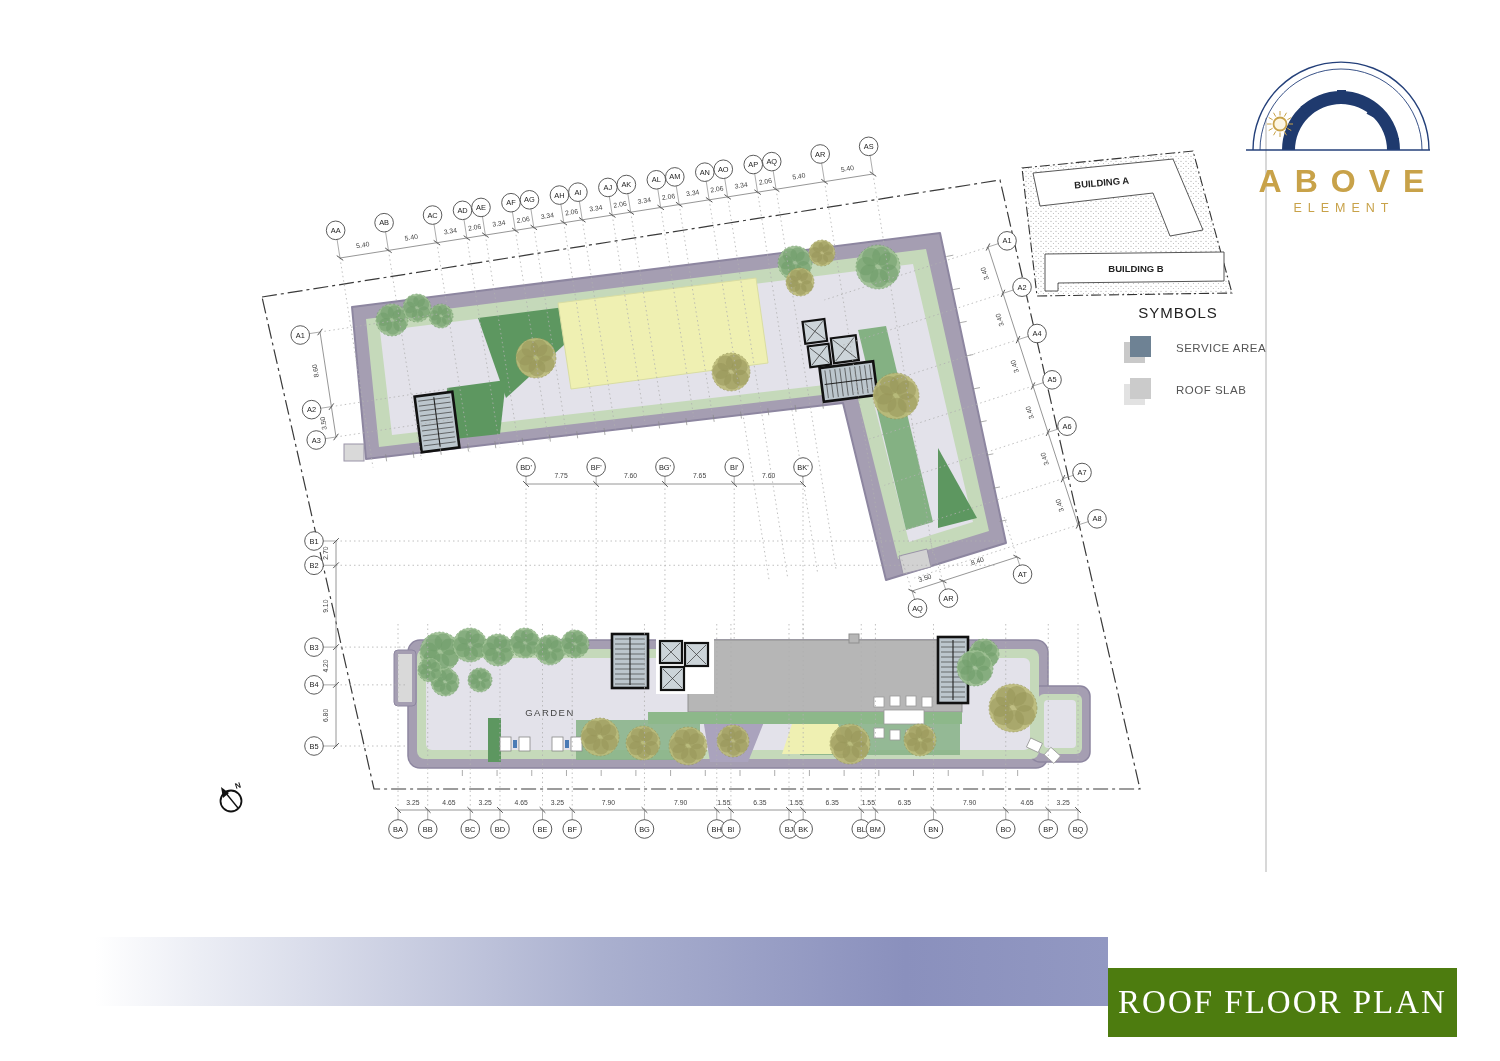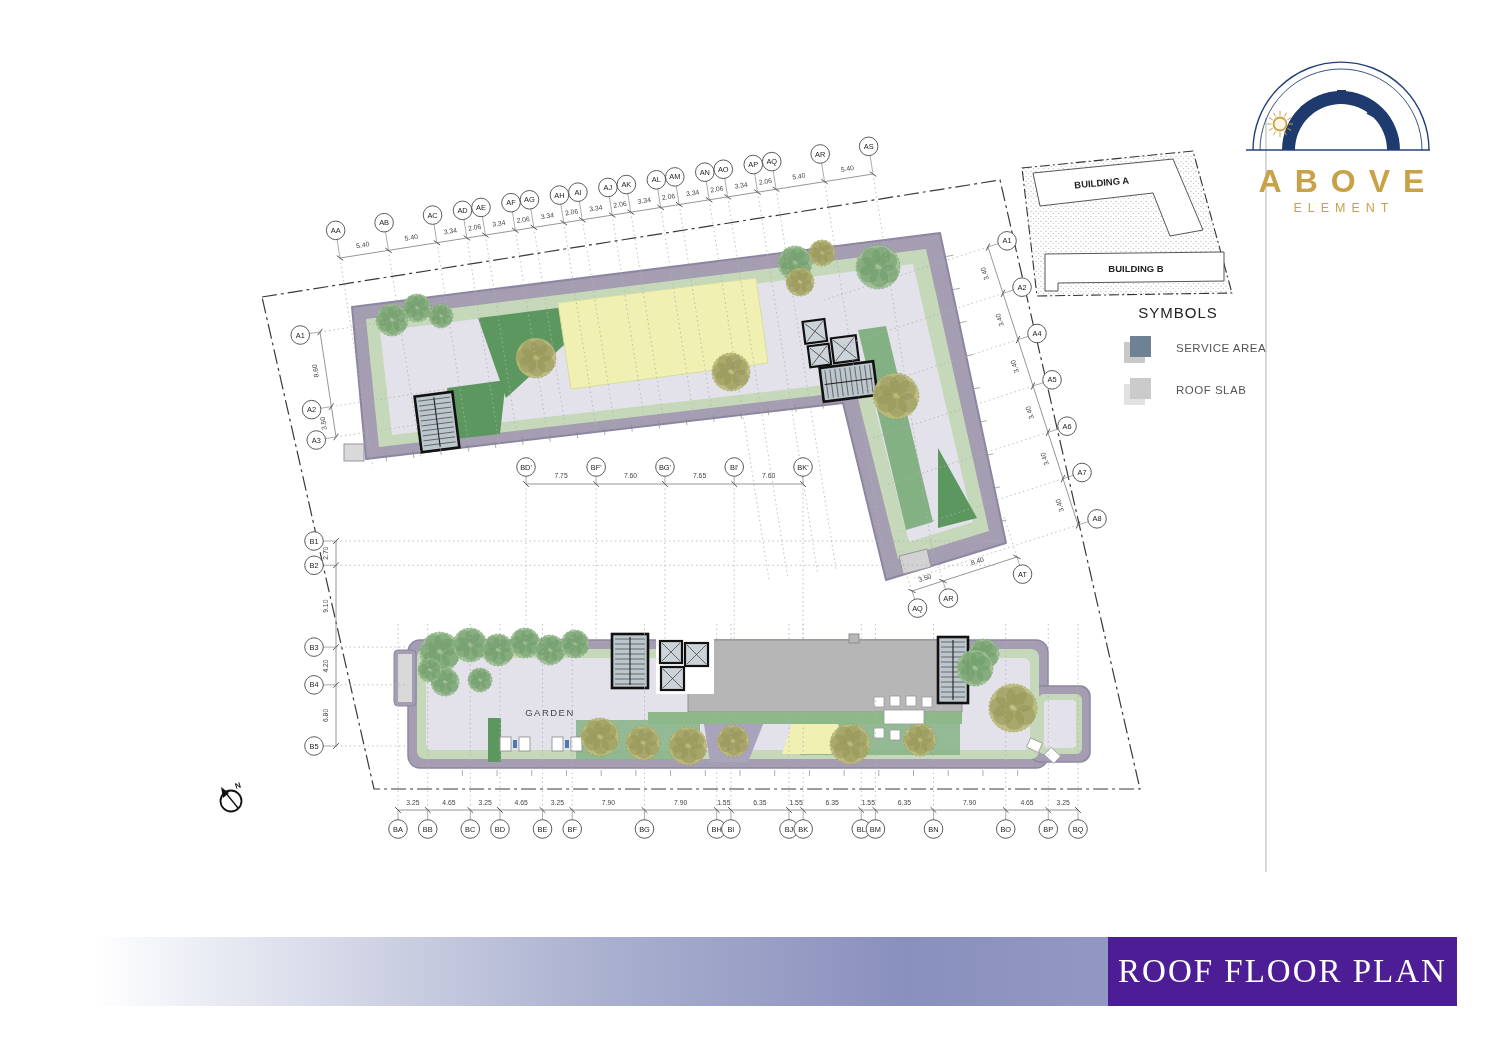--- a/index.html
+++ b/index.html
@@ -8,21 +8,21 @@
   svg text{font-family:"Liberation Sans",sans-serif;}
   .logo-title{letter-spacing:13px;font-weight:bold;fill:#c8a249;font-size:32px;}
   .logo-sub{letter-spacing:6px;fill:#c8a249;font-size:12.5px;}
   .kp-label{font-size:9.5px;fill:#222;font-weight:bold;}
   .sym-title{font-size:15px;fill:#222;letter-spacing:1px;}
   .sym-label{font-size:11.5px;fill:#555;letter-spacing:.5px;}
   .garden{font-size:9.5px;fill:#444;letter-spacing:1.5px;}
   .north-n{font-size:8px;fill:#111;font-weight:bold;}
   #footer-bar{position:absolute;left:95px;top:937px;width:1013px;height:69px;
      background:linear-gradient(90deg,#ffffff 0%,#eceef5 10%,#aab0cf 50%,#8a90bd 80%,#9298c2 100%);}
-  #title-box{position:absolute;left:1108px;top:937px;width:349px;height:69px;background:#4c1d95;
+  #title-box{position:absolute;left:1108px;top:968px;width:349px;height:69px;background:#4d7c0f;
      display:flex;align-items:center;justify-content:center;}
   #title-box span{color:#fff;font-family:"Liberation Serif",serif;font-size:33px;letter-spacing:2px;}
 </style>
 </head>
 <body>
 
 <div id="canvas">
 
 <svg id="plan" width="1500" height="1061" viewBox="0 0 1500 1061" xmlns="http://www.w3.org/2000/svg">
   <defs>

